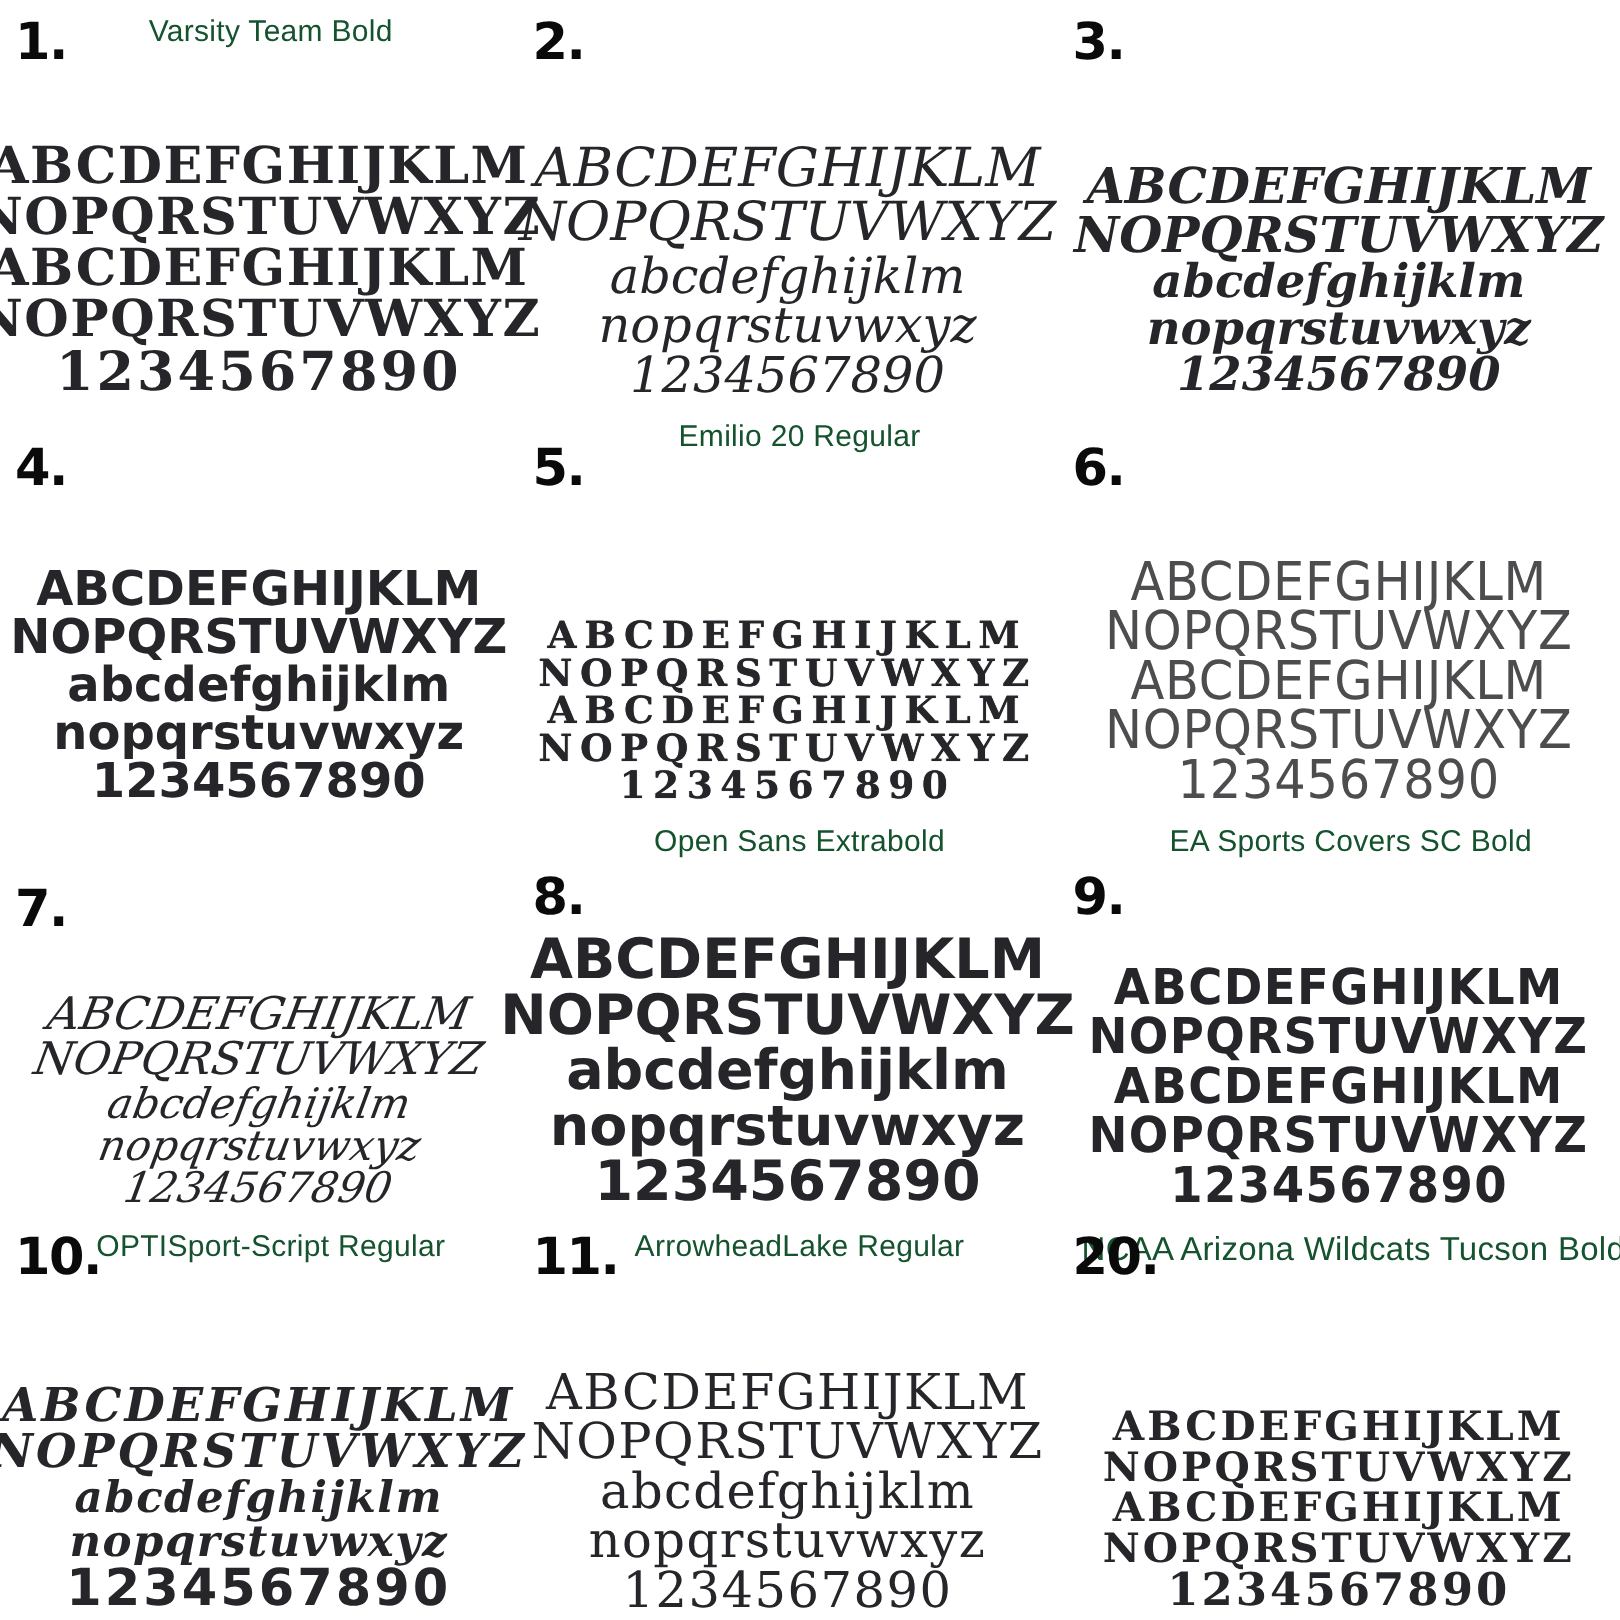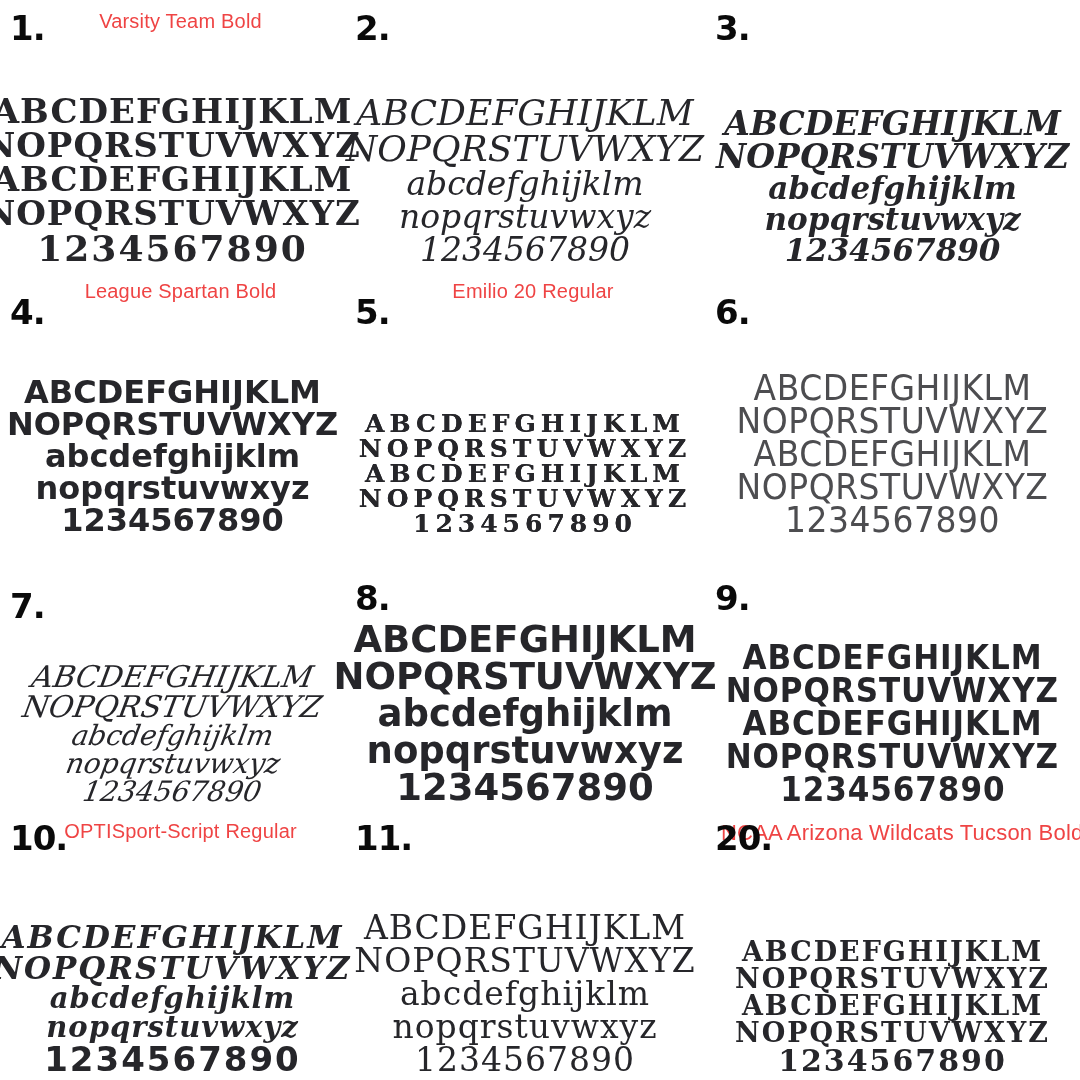--- a/index.html
+++ b/index.html
@@ -33,21 +33,21 @@
     font-size: 34px;
     color: #0a0a0a;
     letter-spacing: -1px;
     z-index: 2;
   }
   .num-mid  { top: 22px; }
   .num-low  { top: 46px; }
   .num-inline { top: 38px; }
   .label {
     text-align: center;
-    color: #ef4444;
+    color: #14532d;
     font-size: 20px;
     font-weight: 400;
     padding: 4px 0 0 16px;
     white-space: nowrap;
     letter-spacing: 0.2px;
   }
   .label-small { font-size: 22px; }
   .samples {
     flex: 1;
     display: flex;
@@ -143,21 +143,20 @@
       <div class="line">ABCDEFGHIJKLM</div>
       <div class="line">NOPQRSTUVWXYZ</div>
       <div class="line lower">abcdefghijklm</div>
       <div class="line lower">nopqrstuvwxyz</div>
       <div class="line lower">1234567890</div>
     </div>
   </div>
 
   <div class="cell c4">
     <div class="num num-mid">4.</div>
-    <div class="label">League Spartan Bold</div>
     <div class="samples">
       <div class="line">ABCDEFGHIJKLM</div>
       <div class="line">NOPQRSTUVWXYZ</div>
       <div class="line">abcdefghijklm</div>
       <div class="line">nopqrstuvwxyz</div>
       <div class="line">1234567890</div>
     </div>
   </div>
 
   <div class="cell c5">
@@ -189,31 +188,33 @@
       <div class="line">ABCDEFGHIJKLM</div>
       <div class="line">NOPQRSTUVWXYZ</div>
       <div class="line lower">abcdefghijklm</div>
       <div class="line lower">nopqrstuvwxyz</div>
       <div class="line lower">1234567890</div>
     </div>
   </div>
 
   <div class="cell c8">
     <div class="num num-inline">8.</div>
+    <div class="label">Open Sans Extrabold</div>
     <div class="samples">
       <div class="line">ABCDEFGHIJKLM</div>
       <div class="line">NOPQRSTUVWXYZ</div>
       <div class="line">abcdefghijklm</div>
       <div class="line">nopqrstuvwxyz</div>
       <div class="line">1234567890</div>
     </div>
   </div>
 
   <div class="cell c9">
     <div class="num num-inline">9.</div>
+    <div class="label">EA Sports Covers SC Bold</div>
     <div class="samples">
       <div class="line">ABCDEFGHIJKLM</div>
       <div class="line">NOPQRSTUVWXYZ</div>
       <div class="line">ABCDEFGHIJKLM</div>
       <div class="line">NOPQRSTUVWXYZ</div>
       <div class="line">1234567890</div>
     </div>
   </div>
 
   <div class="cell c10">
@@ -223,20 +224,21 @@
       <div class="line">ABCDEFGHIJKLM</div>
       <div class="line">NOPQRSTUVWXYZ</div>
       <div class="line lower">abcdefghijklm</div>
       <div class="line lower">nopqrstuvwxyz</div>
       <div class="line nums">1234567890</div>
     </div>
   </div>
 
   <div class="cell c11">
     <div class="num">11.</div>
+    <div class="label">ArrowheadLake Regular</div>
     <div class="samples">
       <div class="line">ABCDEFGHIJKLM</div>
       <div class="line">NOPQRSTUVWXYZ</div>
       <div class="line">abcdefghijklm</div>
       <div class="line">nopqrstuvwxyz</div>
       <div class="line">1234567890</div>
     </div>
   </div>
 
   <div class="cell c12">

